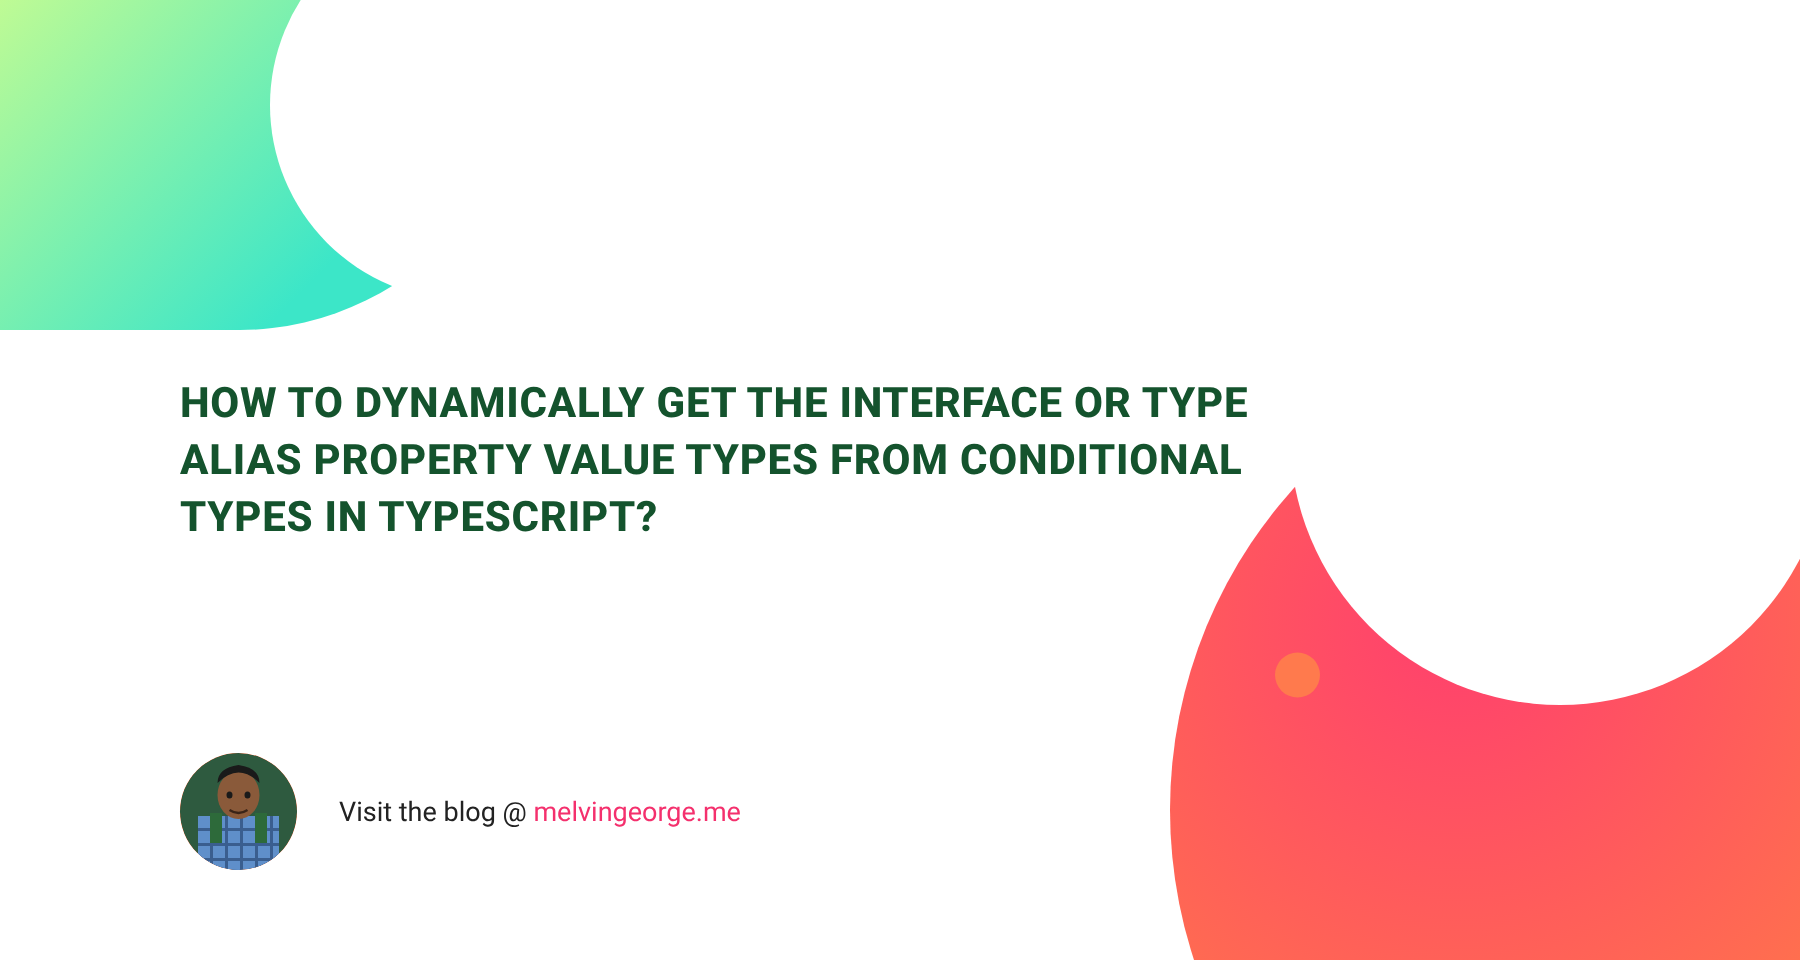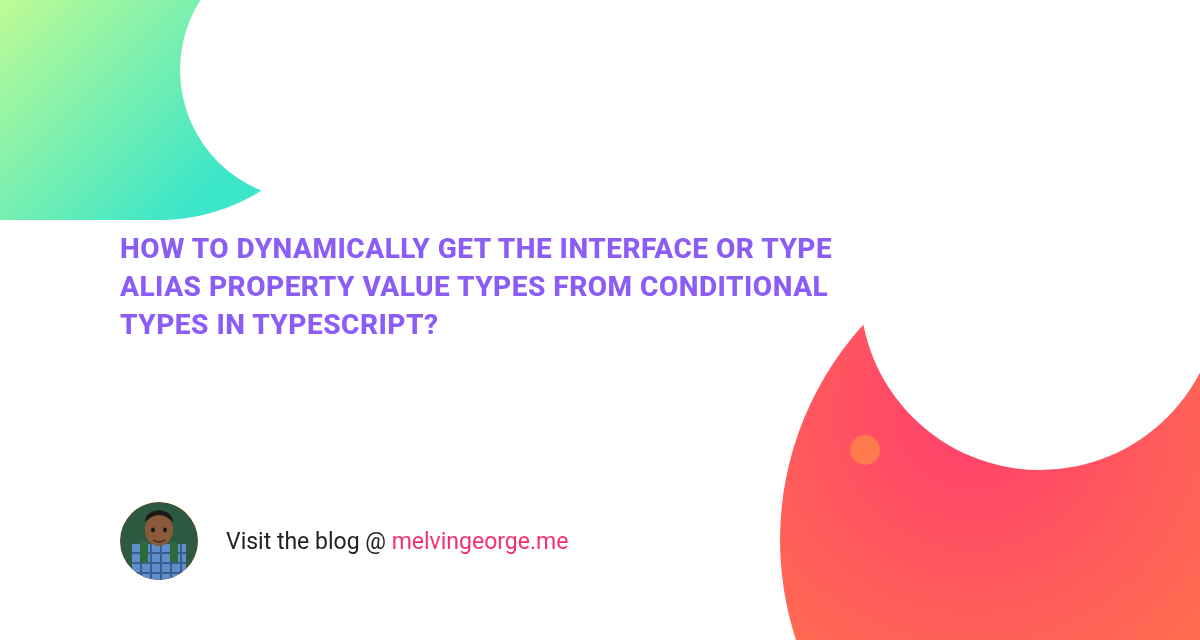--- a/index.html
+++ b/index.html
@@ -68,22 +68,23 @@
     top: 230px;
     right: 300px;
   }
 
   .headline {
     font-size: 28px;
     font-weight: 800;
     line-height: 1.35;
     letter-spacing: 0.5px;
     text-transform: uppercase;
-    color: #8b5cf6;
+    color: #14532d;
     max-width: 780px;
+    margin-top: 20px;
   }
 
   .footer-row {
     position: absolute;
     left: 120px;
     bottom: 60px;
     display: flex;
     align-items: center;
     gap: 28px;
   }
@@ -93,21 +94,21 @@
     height: 78px;
     border-radius: 50%;
     background: #ff6a3d;
     overflow: hidden;
     flex: 0 0 auto;
     position: relative;
   }
   .avatar svg { display: block; }
 
   .visit-line {
-    font-size: 23px;
+    font-size: 18px;
     color: #222;
   }
   .visit-line .link-part {
     color: #f4306d;
   }
 </style>
 </head>
 <body>
 
 <div class="blob-top-left"></div>

